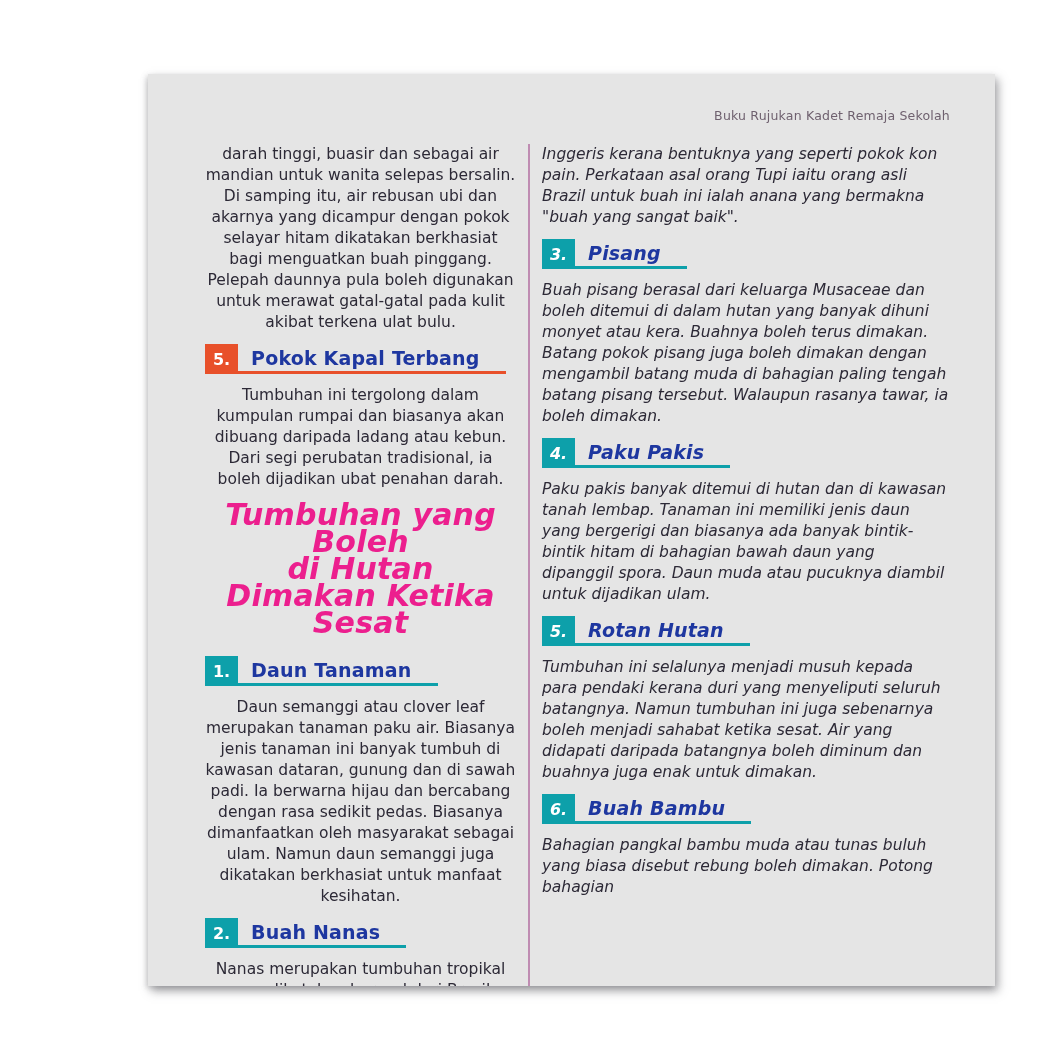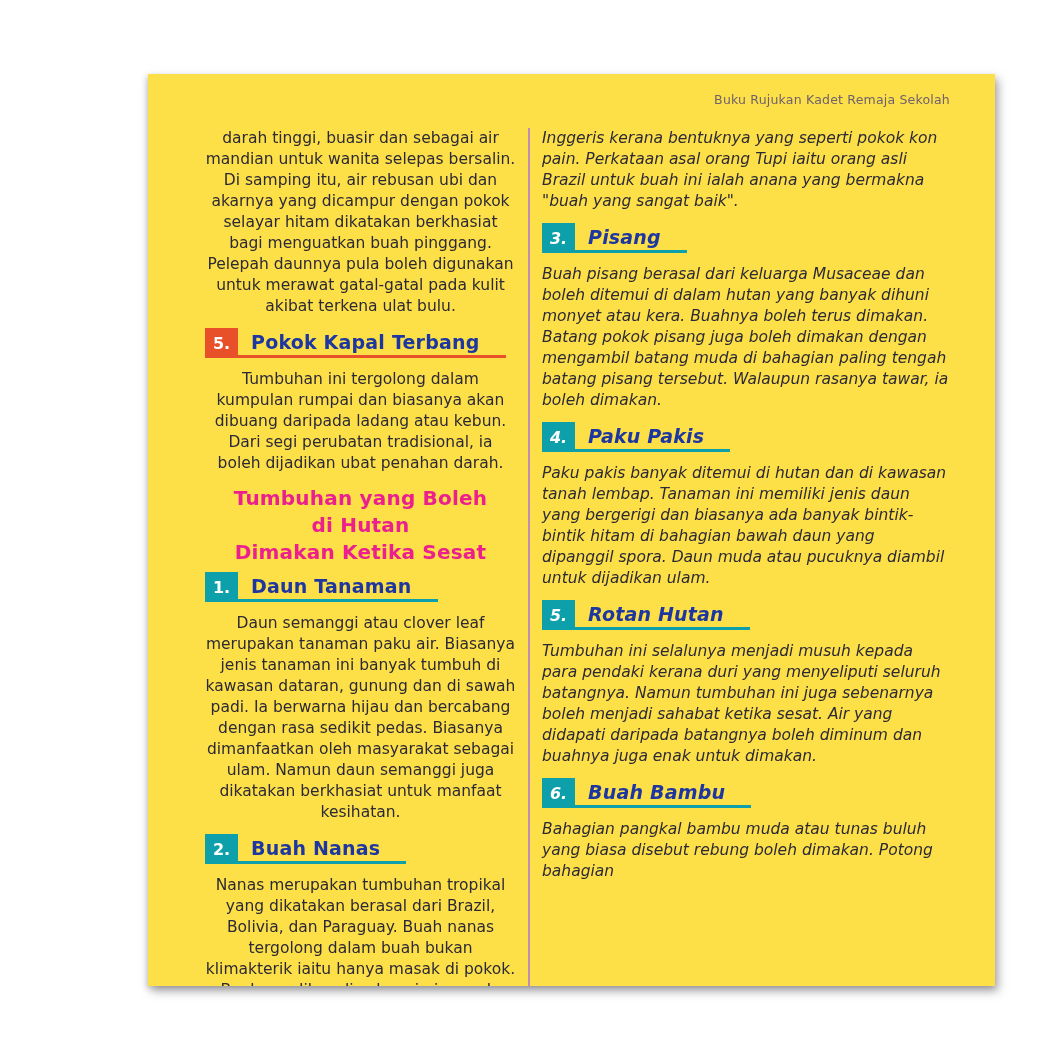--- a/index.html
+++ b/index.html
@@ -3,22 +3,22 @@
 <meta charset="utf-8">
 <style>
   html,body{margin:0;padding:0;}
   body{
     width:1060px;height:1060px;background:#ffffff;position:relative;
     font-family:"DejaVu Sans","Liberation Sans",sans-serif;
     -webkit-font-smoothing:antialiased;
   }
   .page{
     position:absolute;left:148px;top:74px;width:847px;height:912px;
-    background:#fde047;box-sizing:border-box;
-    padding:16px 45px 0 57px;
+    background:#e5e5e5;box-sizing:border-box;
+    padding:32px 45px 0 57px;
     box-shadow:3px 5px 9px rgba(90,90,95,.55), -2px 2px 5px rgba(120,120,125,.25);
     overflow:hidden;
   }
   .running-head{
     text-align:right;color:#6f616f;font-size:12.5px;letter-spacing:.2px;
     padding-right:0;margin:2px 0 0;
   }
   .columns{display:flex;margin-top:21px;align-items:stretch;}
   .col-left{width:311px;margin-right:12px;flex:none;text-align:center;}
   .divider{width:2px;background:#bf8cb2;flex:none;}
@@ -34,22 +34,23 @@
   .title-wrap{
     display:flex;align-items:center;height:30px;box-sizing:border-box;
     padding:0 26px 0 13px;border-bottom:3px solid;
   }
   .sec-title{font-weight:bold;font-size:19px;color:#1e37a0;white-space:nowrap;letter-spacing:.2px;}
   .teal .num-box{background:#0da0aa;}
   .teal .title-wrap{border-color:#0da0aa;}
   .orange .num-box{background:#e8502a;}
   .orange .title-wrap{border-color:#e8502a;}
   .subtitle{
-    margin:7px 0 6px;color:#ec1f8e;font-weight:bold;font-size:20px;line-height:27px;
+    margin:7px 0 20px;color:#ec1f8e;font-weight:bold;font-size:30px;line-height:27px;
     letter-spacing:.2px;
+    font-style:italic;
   }
   .subtitle span{display:block;}
 </style>
 </head>
 <body>
 
 <div class="page">
 
   <div class="running-head">Buku Rujukan Kadet Remaja Sekolah</div>
 

